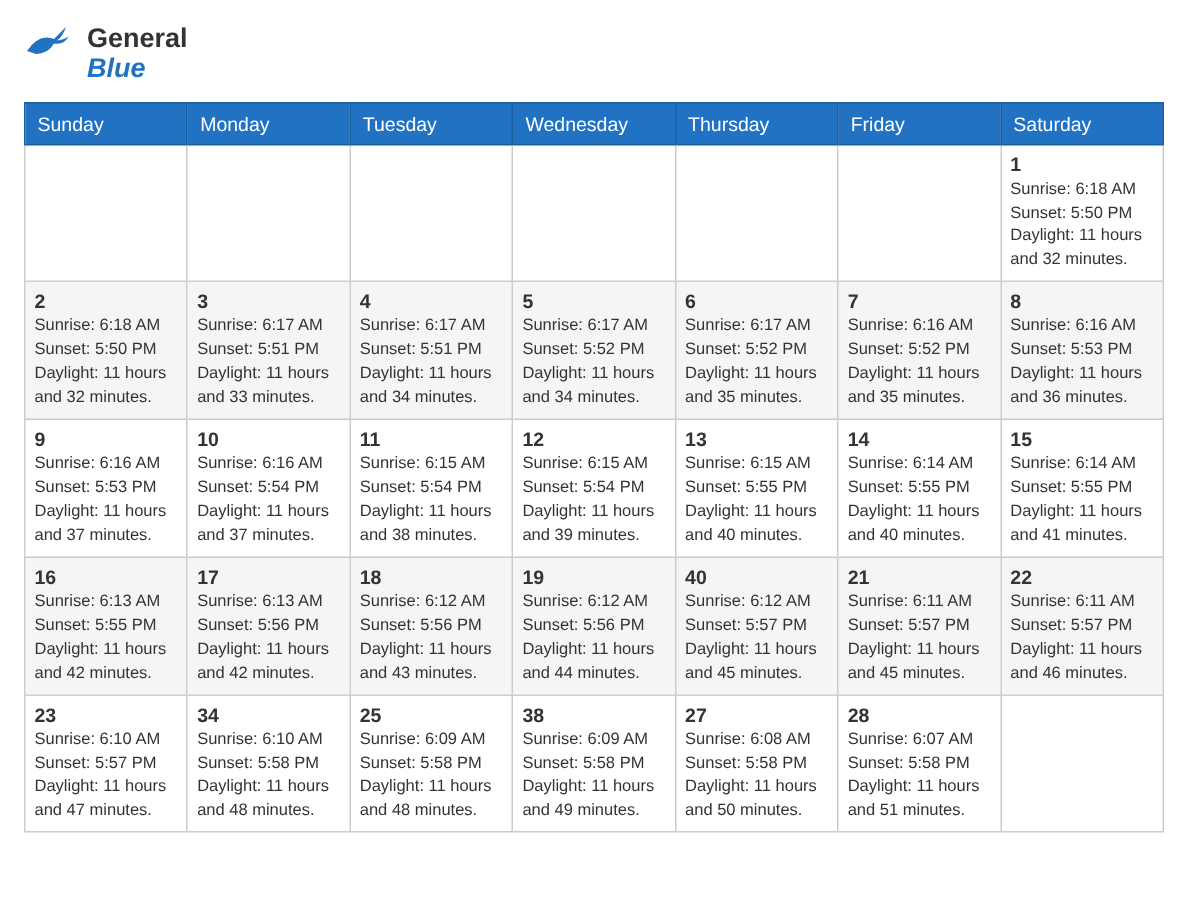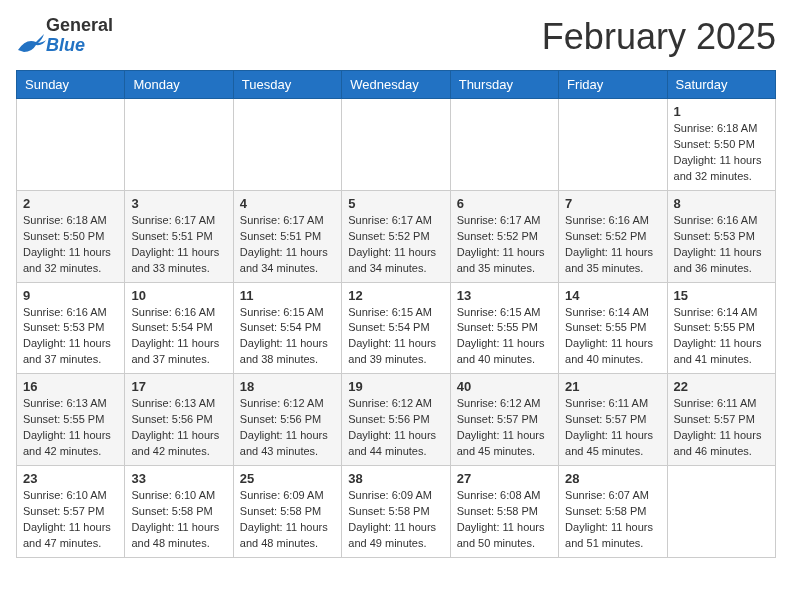--- a/index.html
+++ b/index.html
@@ -11,22 +11,22 @@
       padding: 16px;
     }
     .header {
       display: flex;
       justify-content: space-between;
       align-items: flex-start;
       margin-bottom: 12px;
     }
     .logo {
       display: flex;
-      align-items: flex-end;
-      gap: 0;
+      align-items: flex-start;
+      gap: 12px;
     }
     .logo-text {
       font-size: 18px;
       font-weight: bold;
       color: #333;
       line-height: 1.1;
     }
     .logo-bird {
       width: 30px;
       height: 24px;
@@ -92,21 +92,20 @@
   <div class="logo">
     <svg class="logo-bird" viewBox="0 0 30 24" xmlns="http://www.w3.org/2000/svg">
       <path d="M2 18 Q10 6 20 10 Q25 5 28 2 Q26 8 22 11 Q28 10 30 8 Q27 14 20 13 Q16 20 8 20 Z" fill="#2272c3"></path>
     </svg>
     <div style="display:flex;flex-direction:column;line-height:1.1;">
       <span class="logo-text">General</span>
       <span class="logo-text" style="color:#2272c3;font-style:italic;">Blue</span>
     </div>
   </div>
   <div class="title-block">
-    <div class="month-title">February 2025</div>
   </div>
 </div>
 
 <table class="calendar">
   <thead>
     <tr>
     <th>Sunday</th>
         <th>Monday</th>
         <th>Tuesday</th>
         <th>Wednesday</th>
@@ -286,21 +285,21 @@
       </tr>
       <tr>
         <td>
           <span class="day-num">23</span>
           <div class="day-info" style="white-space: pre-line;">Sunrise: 6:10 AM
 Sunset: 5:57 PM
 Daylight: 11 hours
 and 47 minutes.</div>
         </td>
         <td>
-          <span class="day-num">33</span>
+          <span class="day-num">34</span>
           <div class="day-info" style="white-space: pre-line;">Sunrise: 6:10 AM
 Sunset: 5:58 PM
 Daylight: 11 hours
 and 48 minutes.</div>
         </td>
         <td>
           <span class="day-num">25</span>
           <div class="day-info" style="white-space: pre-line;">Sunrise: 6:09 AM
 Sunset: 5:58 PM
 Daylight: 11 hours

